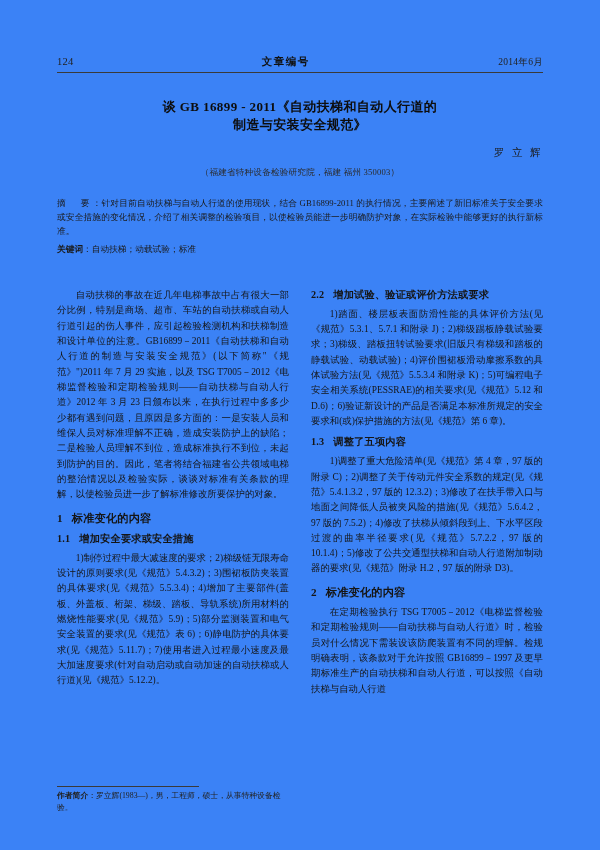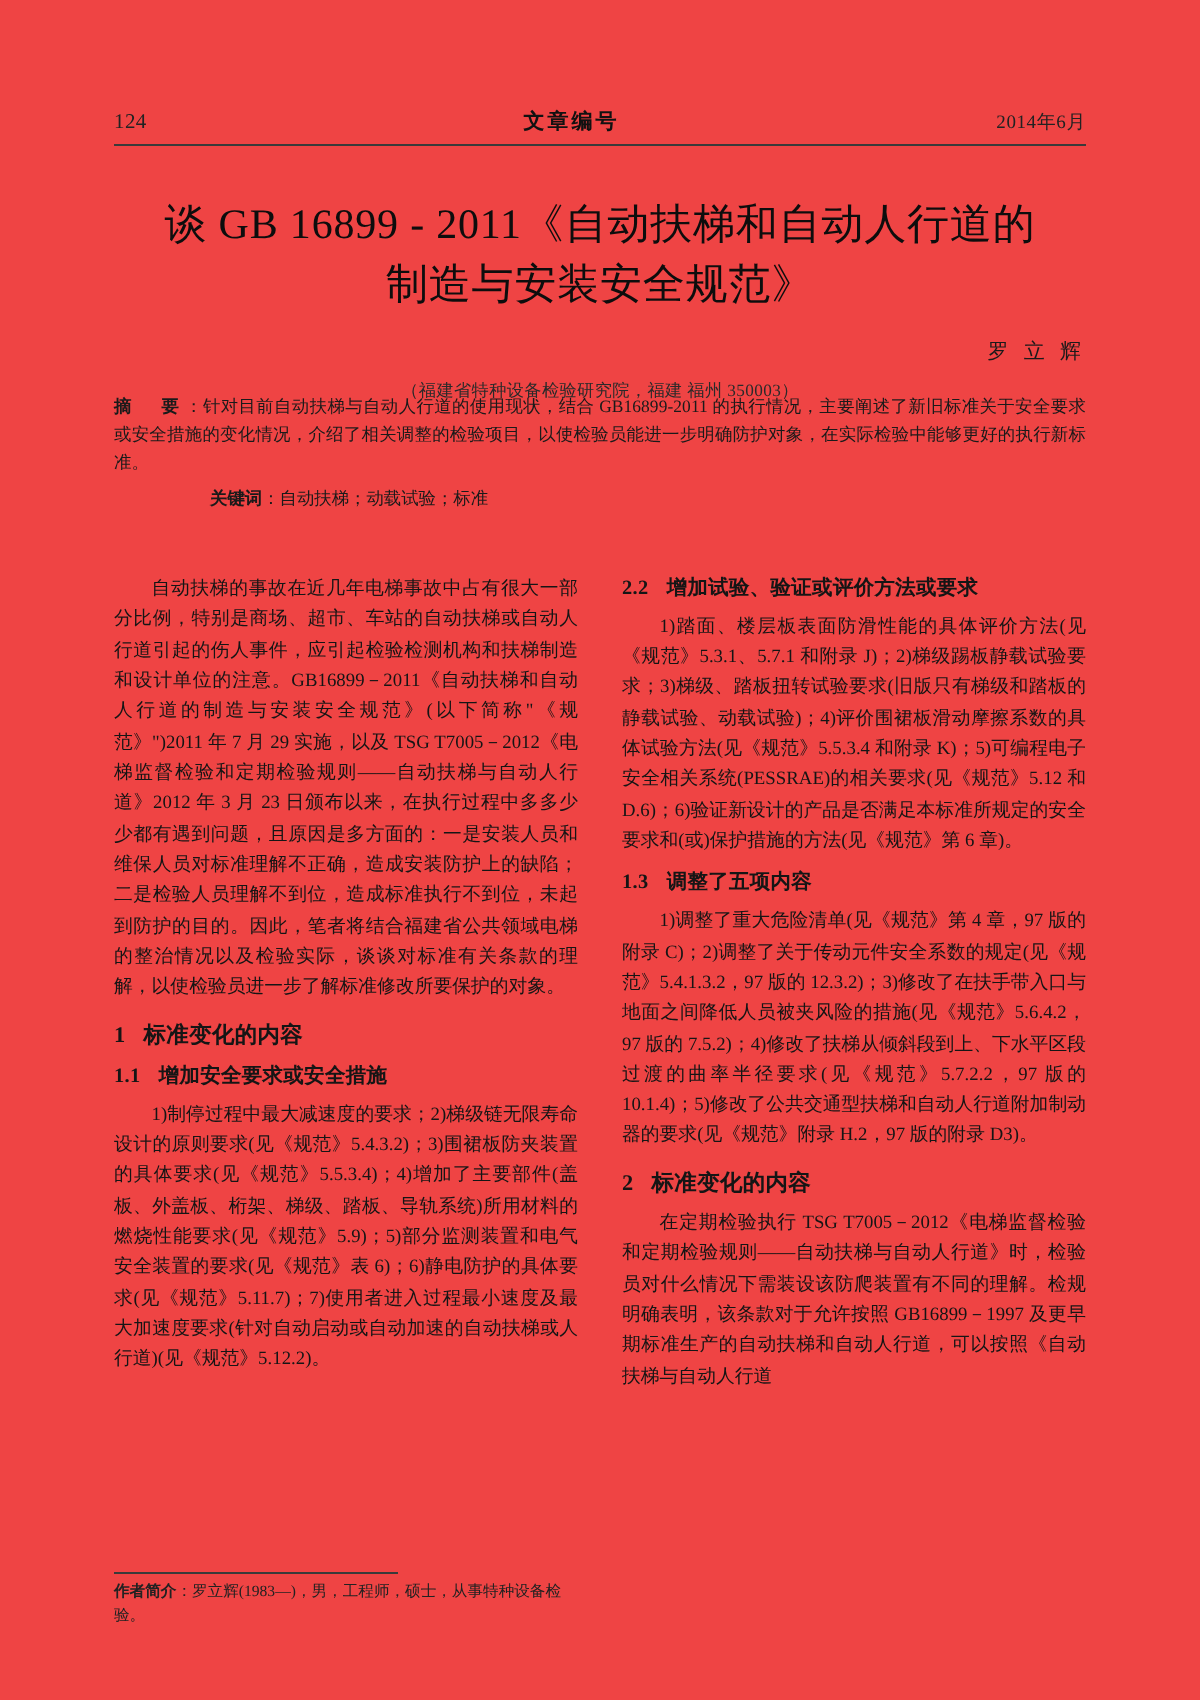--- a/index.html
+++ b/index.html
@@ -13,21 +13,21 @@
     font-family: "Liberation Serif", "DejaVu Serif", serif;
     color: #1a1a1a;
     overflow: hidden;
   }
   .page {
     position: relative;
     width: 600px;
     height: 850px;
     box-sizing: border-box;
     padding: 0;
-    background: #ef4444;
+    background: #3b82f6;
   }
 
   
   .running-head {
     position: absolute;
     left: 57px;
     top: 56px;
     width: 486px;
     display: flex;
     align-items: flex-end;
@@ -57,22 +57,22 @@
 
   
   .title-block {
     position: absolute;
     left: 57px;
     top: 98px;
     width: 486px;
     text-align: center;
   }
   .doc-title {
-    font-size: 21px;
-    font-weight: normal;
+    font-size: 13px;
+    font-weight: bold;
     line-height: 1.42;
     letter-spacing: 0.4px;
     color: #0d0d0d;
     margin: 0;
   }
   .doc-author {
     margin-top: 11px;
     font-size: 10.5px;
     letter-spacing: 2.5px;
     color: #1a1a1a;
@@ -90,32 +90,32 @@
     position: absolute;
     left: 57px;
     top: 196px;
     width: 486px;
     font-size: 8.7px;
     line-height: 1.62;
     text-align: justify;
     color: #1a1a1a;
   }
   .abs-label {
-    font-weight: bold;
+    font-weight: normal;
     letter-spacing: 3px;
   }
   .abs-text {
     letter-spacing: 0.05px;
   }
   .kw-line {
     margin-top: 4px;
     font-size: 8.7px;
     line-height: 1.62;
   }
-  .kw-label { font-weight: bold; margin-left: 48px; }
+  .kw-label { font-weight: bold; }
   .clc-line {
     margin-top: 3px;
     font-size: 8.7px;
     line-height: 1.62;
   }
   .clc-label { font-weight: bold; }
   .clc-gap { display: inline-block; width: 9px; }
 
   
   .col {

